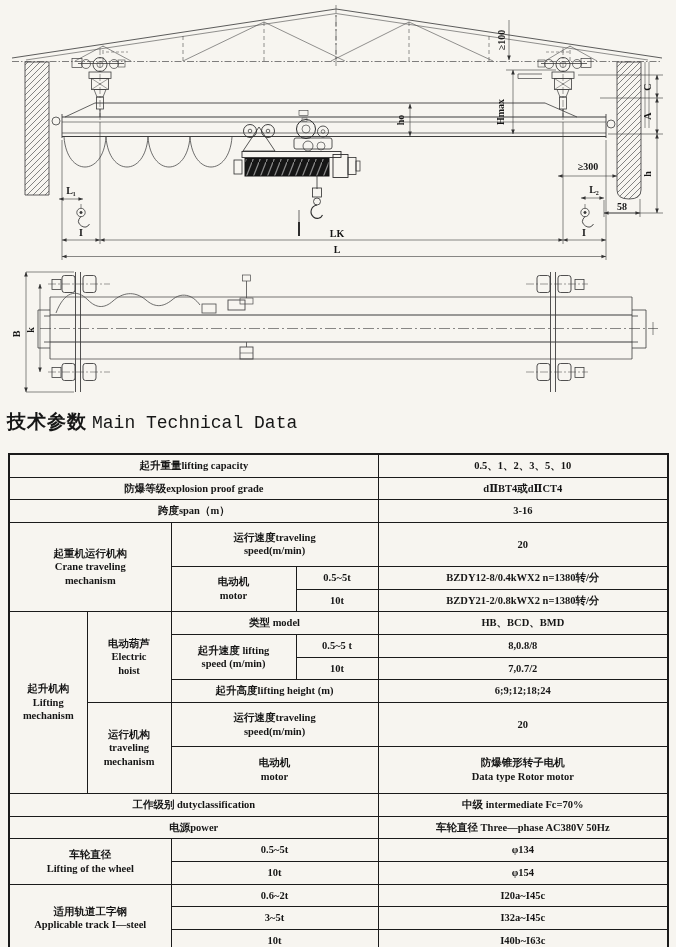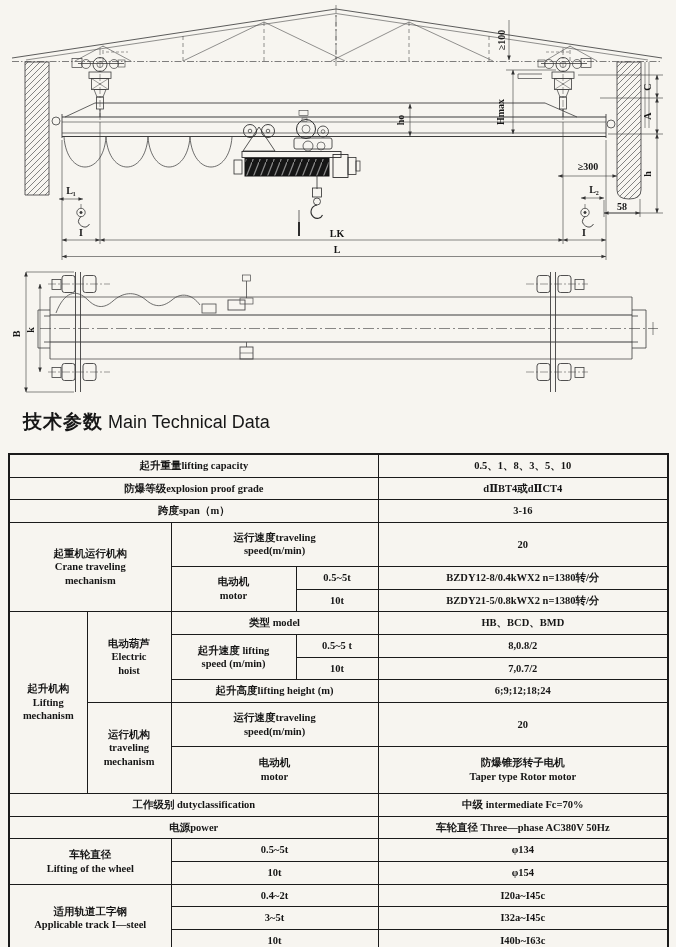--- a/index.html
+++ b/index.html
@@ -1,20 +1,20 @@
 <!DOCTYPE html>
 <html><head>
 <meta charset="utf-8">
 <style>
   html,body{margin:0;padding:0;}
   .page{position:relative;width:676px;height:947px;background:#f7f5f0;overflow:hidden;
         font-family:"Liberation Serif","DejaVu Serif",serif;color:#161616;}
   .drawing-svg{position:absolute;top:0;left:0;}
-  .heading{position:absolute;left:23px;top:409px;height:26px;white-space:nowrap;
-           font-family:Liberation Sans, sans-serif;}
+  .heading{position:absolute;left:7px;top:409px;height:26px;white-space:nowrap;
+           font-family:Liberation Mono, monospace;}
   .heading .zh{font-size:19px;font-weight:bold;letter-spacing:1px;}
   .heading .en{font-size:18px;font-weight:normal;margin-left:5px;}
   table.spec{position:absolute;left:8px;top:453px;width:659px;border-collapse:collapse;
              table-layout:fixed;border:2px solid #1b1b1b;}
   table.spec td{border:1px solid #1b1b1b;text-align:center;vertical-align:middle;
                 padding:4px 2px;font-weight:bold;font-size:10.5px;line-height:1.3;
                 white-space:pre-line;overflow:hidden;}
   svg text{font-family:"Liberation Serif","DejaVu Serif",serif;font-weight:bold;
            fill:#161616;font-size:10px;}
 </style>
@@ -279,21 +279,21 @@
   <colgroup>
         <col style="width:78px">
         <col style="width:84px">
         <col style="width:125px">
         <col style="width:82px">
         <col style="width:290px">
       </colgroup>
   <tbody>
         <tr style="height:22px">
     <td colspan="4">起升重量lifting capacity</td>
-    <td>0.5、1、8、3、5、10</td>
+    <td>0.5、1、2、3、5、10</td>
   </tr>
   <tr style="height:22px">
     <td colspan="4">防爆等级explosion proof grade</td>
     <td>dⅡBT4或dⅡCT4</td>
   </tr>
   <tr style="height:20px">
     <td colspan="4">跨度span（m）</td>
     <td>3-16</td>
   </tr>
   <tr style="height:44px">
@@ -305,37 +305,37 @@
     <td>20</td>
   </tr>
   <tr style="height:22px">
     <td rowspan="2">电动机
 motor</td>
     <td>0.5~5t</td>
     <td>BZDY12-8/0.4kWX2 n=1380转/分</td>
   </tr>
   <tr style="height:22px">
     <td>10t</td>
-    <td>BZDY21-5/0.8kWX2 n=1380转/分</td>
+    <td>BZDY21-2/0.8kWX2 n=1380转/分</td>
   </tr>
   <tr style="height:23px">
     <td rowspan="6">起升机构
 Lifting
 mechanism</td>
     <td rowspan="4">电动葫芦
 Electric
 hoist</td>
     <td colspan="2">类型 model</td>
     <td>HB、BCD、BMD</td>
   </tr>
   <tr style="height:22px">
     <td rowspan="2">起升速度 lifting
 speed (m/min)</td>
     <td>0.5~5 t</td>
-    <td>8,0.8/2</td>
+    <td>8,0.8/8</td>
   </tr>
   <tr style="height:22px">
     <td>10t</td>
     <td>7,0.7/2</td>
   </tr>
   <tr style="height:21px">
     <td colspan="2">起升高度lifting height (m)</td>
     <td>6;9;12;18;24</td>
   </tr>
   <tr style="height:44px">
@@ -343,21 +343,21 @@
 traveling
 mechanism</td>
     <td colspan="2">运行速度traveling
 speed(m/min)</td>
     <td>20</td>
   </tr>
   <tr style="height:47px">
     <td colspan="2">电动机
 motor</td>
     <td>防爆锥形转子电机
-Taper type Rotor motor</td>
+Data type Rotor motor</td>
   </tr>
   <tr style="height:22px">
     <td colspan="4">工作级别 dutyclassification</td>
     <td>中级 intermediate Fc=70%</td>
   </tr>
   <tr style="height:21px">
     <td colspan="4">电源power</td>
     <td>车轮直径 Three—phase AC380V 50Hz</td>
   </tr>
   <tr style="height:21px">
@@ -366,21 +366,21 @@
     <td colspan="2">0.5~5t</td>
     <td>φ134</td>
   </tr>
   <tr style="height:22px">
     <td colspan="2">10t</td>
     <td>φ154</td>
   </tr>
   <tr style="height:21px">
     <td colspan="2" rowspan="3">适用轨道工字钢
 Applicable track I—steel</td>
-    <td colspan="2">0.4~2t</td>
+    <td colspan="2">0.6~2t</td>
     <td>I20a~I45c</td>
   </tr>
   <tr style="height:21px">
     <td colspan="2">3~5t</td>
     <td>I32a~I45c</td>
   </tr>
   <tr style="height:20px">
     <td colspan="2">10t</td>
     <td>I40b~I63c</td>
   </tr>

